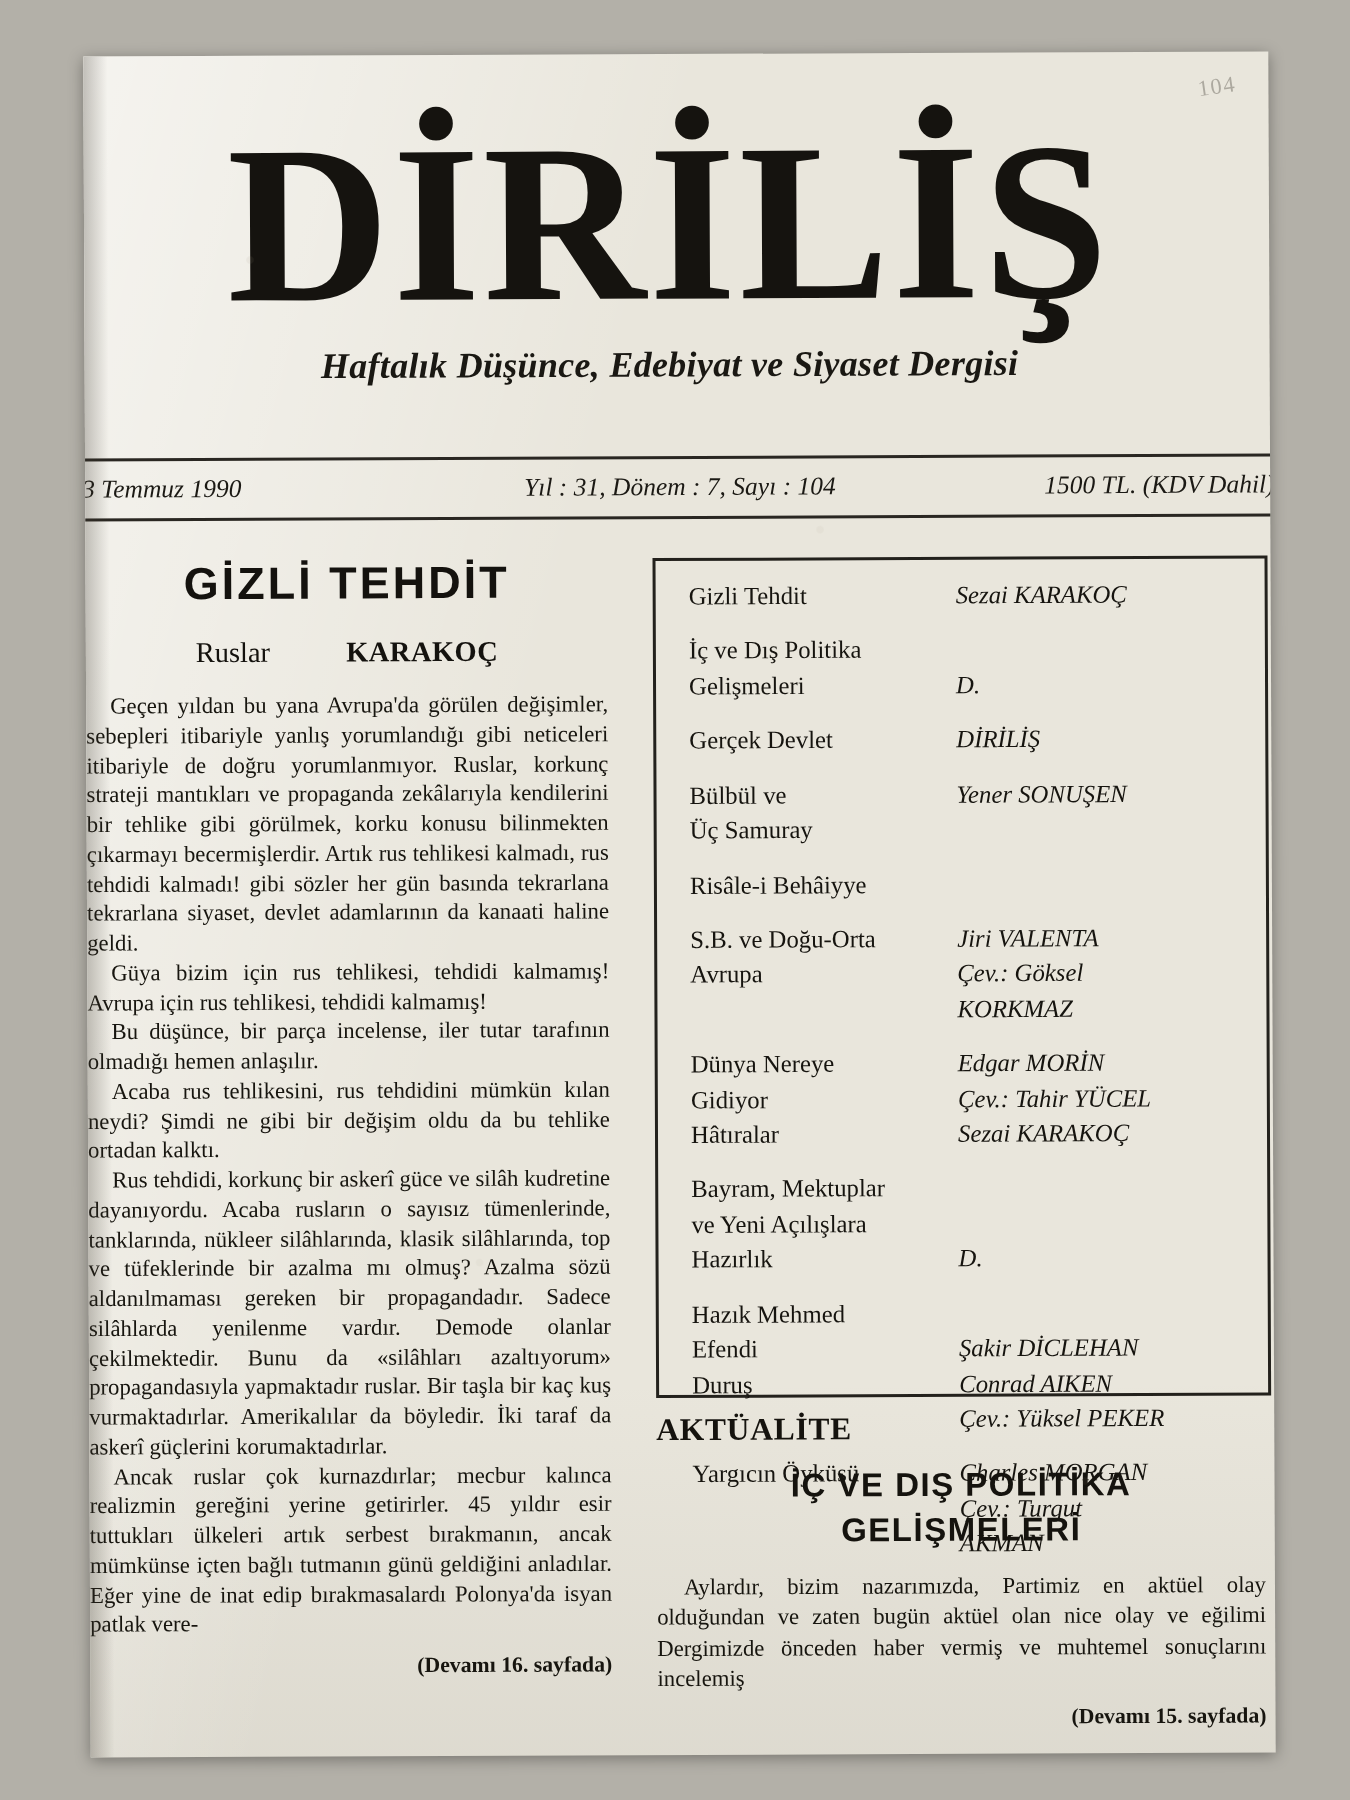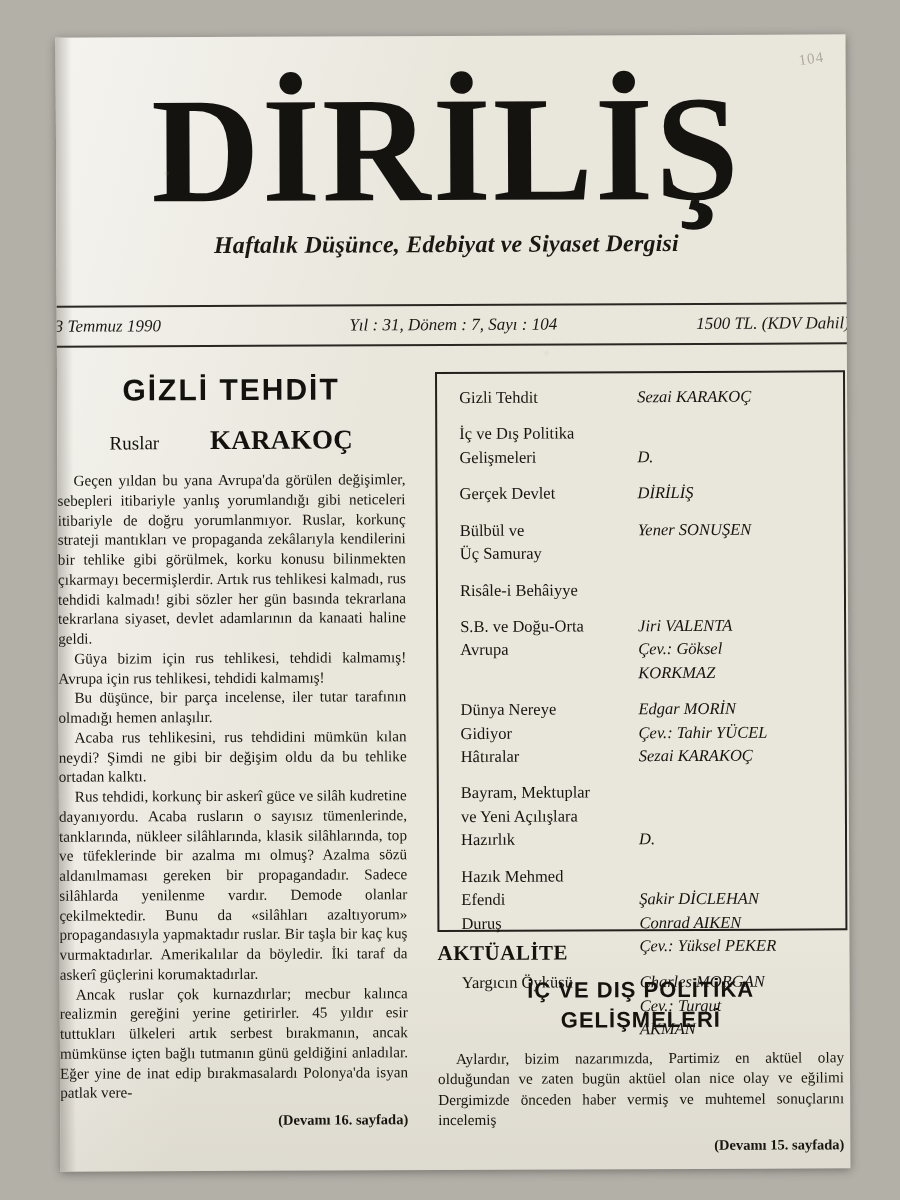--- a/index.html
+++ b/index.html
@@ -143,21 +143,21 @@
     margin: 0 0 18px 0;
   }
   .byline {
     text-align: center;
     font-family: "Liberation Serif", serif;
     font-size: 19px;
     color: #14120e;
     margin-bottom: 14px;
   }
   .byline b {
-    font-size: 27px;
+    font-size: 19px;
     letter-spacing: 0.3px;
     margin-left: 46px;
   }
   .article p {
     margin: 0;
     font-family: "Liberation Serif", serif;
     font-size: 15.2px;
     line-height: 1.30;
     text-align: justify;
     color: #17150f;

